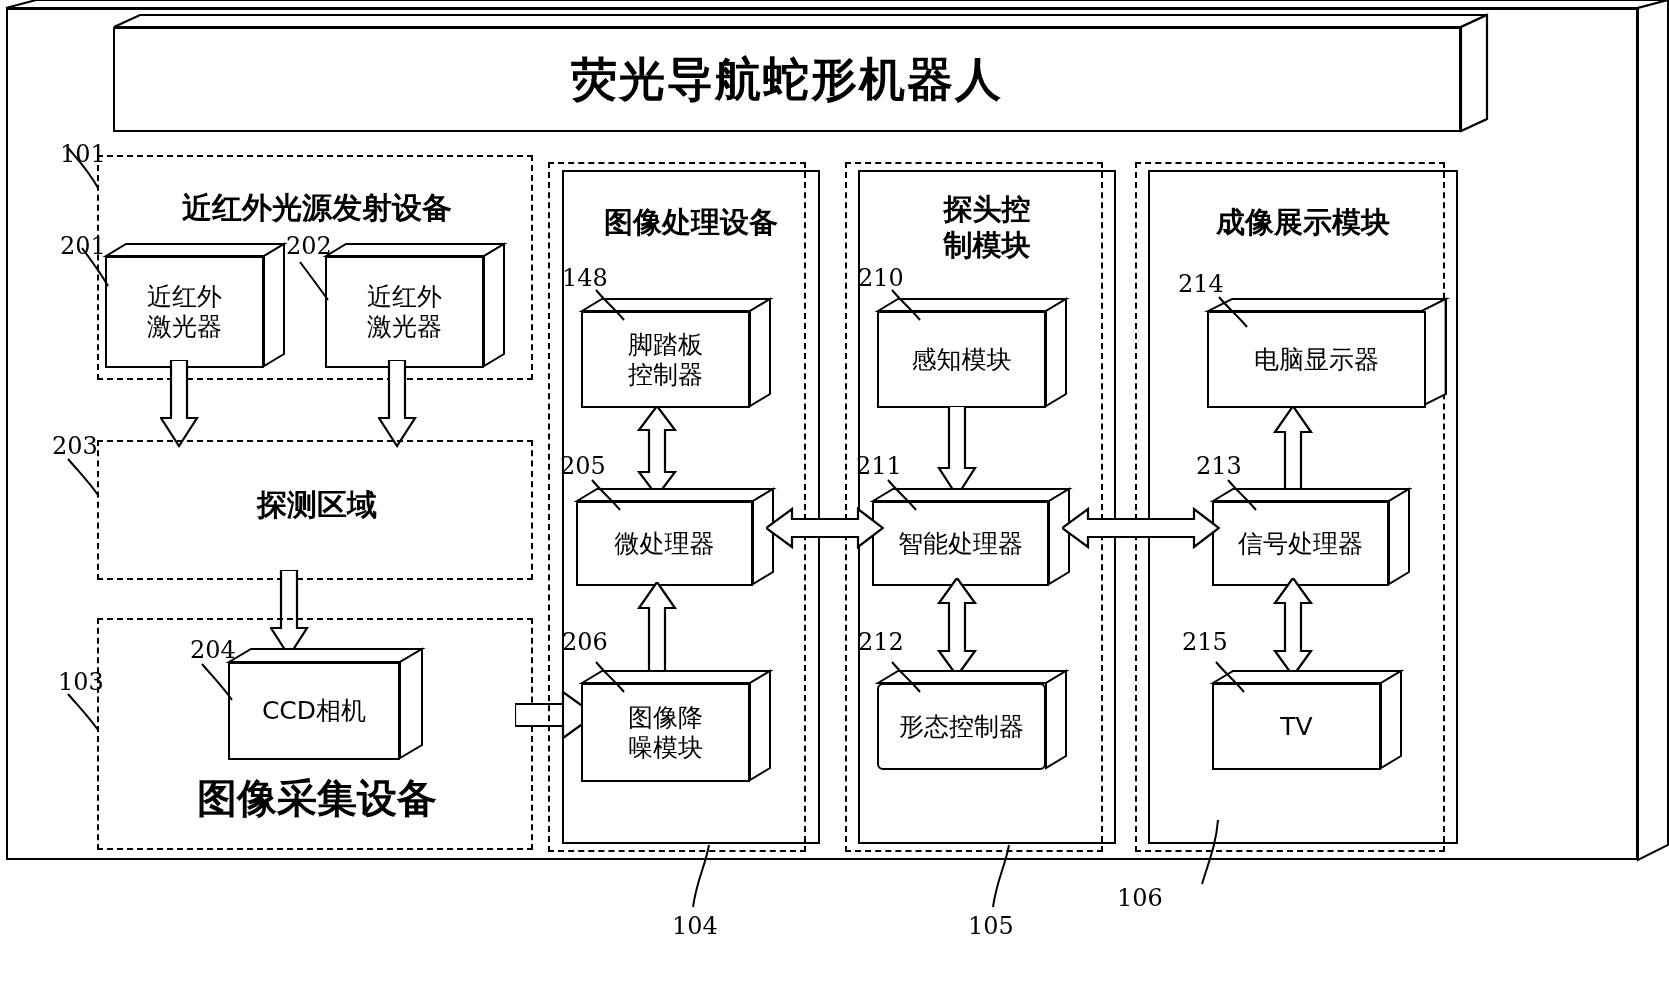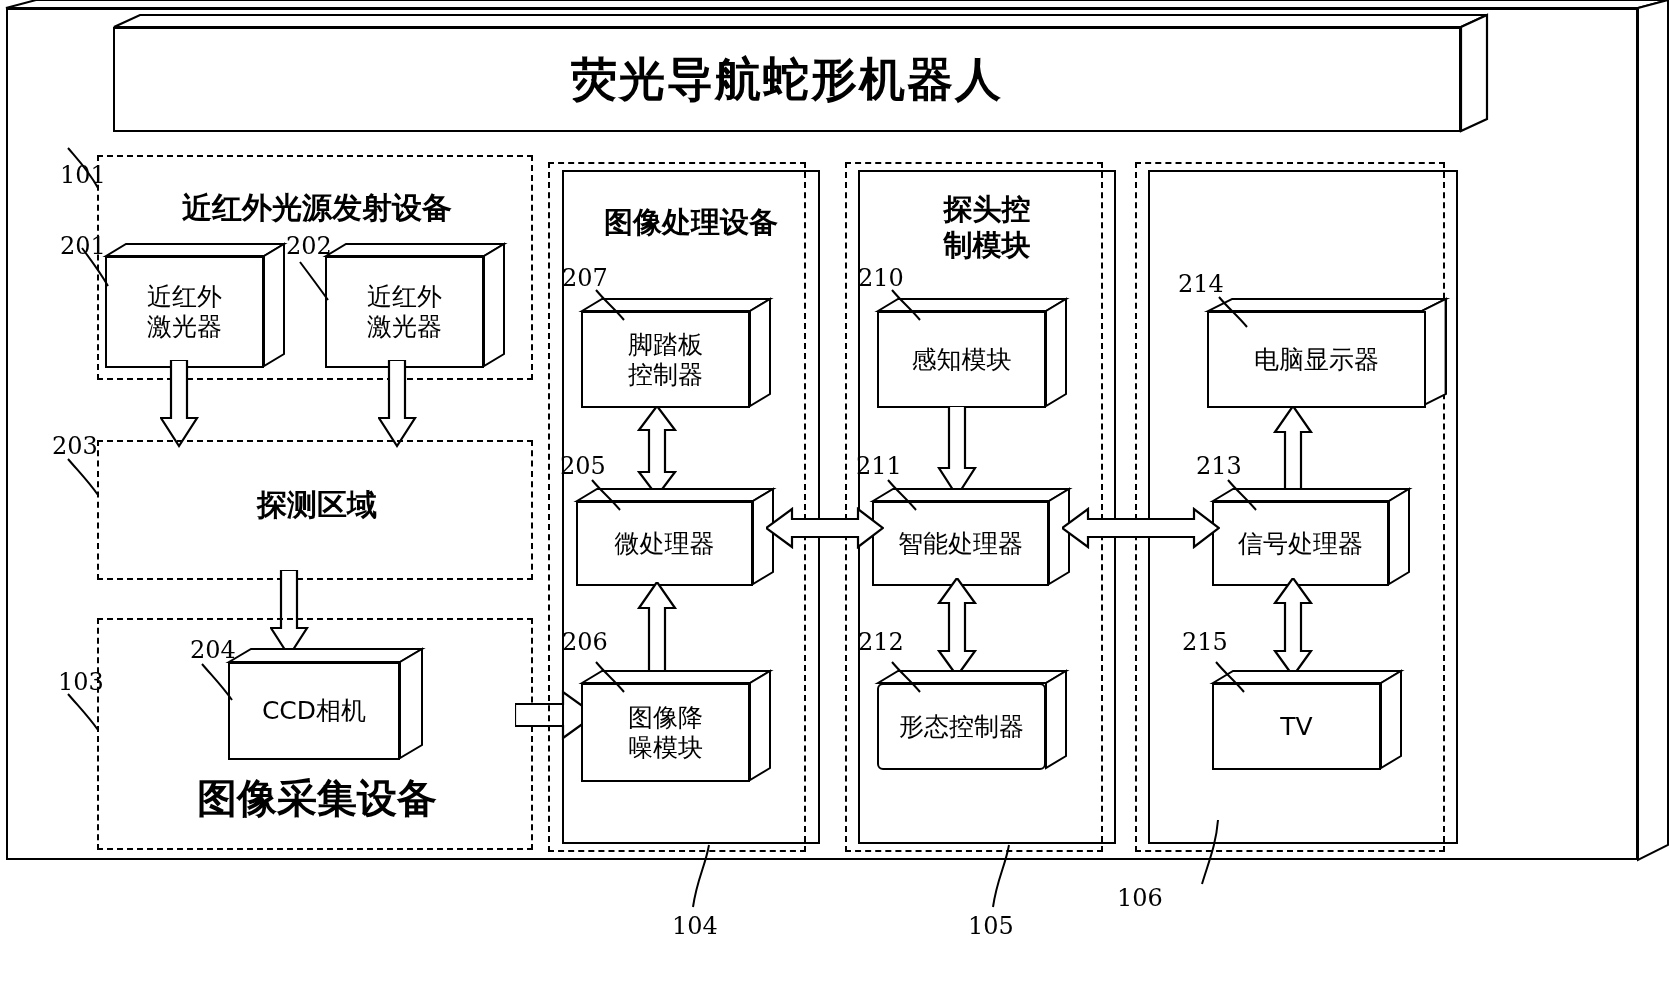--- a/index.html
+++ b/index.html
@@ -51,21 +51,21 @@
     <div class="face" style="top:13px;right:27px;">
       <span class="cn txt" style="font-size:46px;font-weight:600;letter-spacing:2px;">荧光导航蛇形机器人</span>
     </div>
   </div>
 
   <div class="abs dashed" style="left:97px;top:155px;width:436px;height:225px;"></div>
   <span class="cn abs" style="left:112px;top:190px;width:410px;font-size:30px;font-weight:600;">近红外光源发射设备</span>
   <svg class="leader" style="left:60px;top:140px;width:70px;height:60px;">
     <path d="M8,8 C20,22 28,30 38,48" fill="none" stroke="#000" stroke-width="2"></path>
   </svg>
-  <span class="num" style="left:60px;top:140px;margin-top:21px;">101</span>
+  <span class="num" style="left:60px;top:140px;">101</span>
 
   <div class="box3d" style="left:105px;top:243px;width:180px;height:125px;">
     <svg viewBox="0 0 180 125" preserveAspectRatio="none">
       <polygon points="1,13 21,1 179,1 159,13" fill="#fff" stroke="#000" stroke-width="2"></polygon>
       <polygon points="159,13 179,1 179,111 159,123" fill="#fff" stroke="#000" stroke-width="2"></polygon>
     </svg>
     <div class="face" style="top:13px;right:21px;flex-direction:column;">
       <span class="cn txt">近红外</span>
       <span class="cn txt">激光器</span>
     </div>
@@ -144,21 +144,21 @@
       <polygon points="169,13 189,1 189,96 169,108" fill="#fff" stroke="#000" stroke-width="2"></polygon>
     </svg>
     <div class="face" style="top:13px;right:21px;flex-direction:column;">
       <span class="cn txt">脚踏板</span>
       <span class="cn txt">控制器</span>
     </div>
   </div>
   <svg class="leader" style="left:592px;top:288px;width:56px;height:42px;">
     <path d="M4,2 C14,14 22,20 32,32" fill="none" stroke="#000" stroke-width="2"></path>
   </svg>
-  <span class="num" style="left:562px;top:264px;">207</span>
+  <span class="num" style="left:562px;top:264px;">148</span>
 
   <svg class="abs" style="left:632px;top:406px;width:52px;height:92px;">
     <polygon points="25,0 43,24 33,24 33,66 43,66 25,90 7,66 17,66 17,24 7,24" fill="#fff" stroke="#000" stroke-width="2.2"></polygon>
   </svg>
 
   <div class="box3d" style="left:576px;top:488px;width:198px;height:98px;">
     <svg viewBox="0 0 198 98" preserveAspectRatio="none">
       <polygon points="1,13 21,1 197,1 177,13" fill="#fff" stroke="#000" stroke-width="2"></polygon>
       <polygon points="177,13 197,1 197,84 177,96" fill="#fff" stroke="#000" stroke-width="2"></polygon>
     </svg>
@@ -254,20 +254,21 @@
   </svg>
   <span class="num" style="left:858px;top:628px;">212</span>
 
   <svg class="leader" style="left:985px;top:845px;width:40px;height:68px;">
     <path d="M24,0 C20,22 12,34 8,62" fill="none" stroke="#000" stroke-width="2"></path>
   </svg>
   <span class="num" style="left:968px;top:912px;">105</span>
 
   <div class="abs dashed" style="left:1135px;top:162px;width:310px;height:690px;"></div>
   <div class="abs solid" style="left:1148px;top:170px;width:310px;height:674px;"></div>
+  <span class="cn abs" style="left:1148px;top:205px;width:310px;font-size:29px;font-weight:600;">成像展示模块</span>
 
   <div class="box3d" style="left:1207px;top:298px;width:240px;height:110px;">
     <svg viewBox="0 0 200 110" preserveAspectRatio="none">
       <polygon points="1,13 21,1 199,1 179,13" fill="#fff" stroke="#000" stroke-width="2"></polygon>
       <polygon points="179,13 199,1 199,96 179,108" fill="#fff" stroke="#000" stroke-width="2"></polygon>
     </svg>
     <div class="face" style="top:13px;right:21px;">
       <span class="cn txt">电脑显示器</span>
     </div>
   </div>

